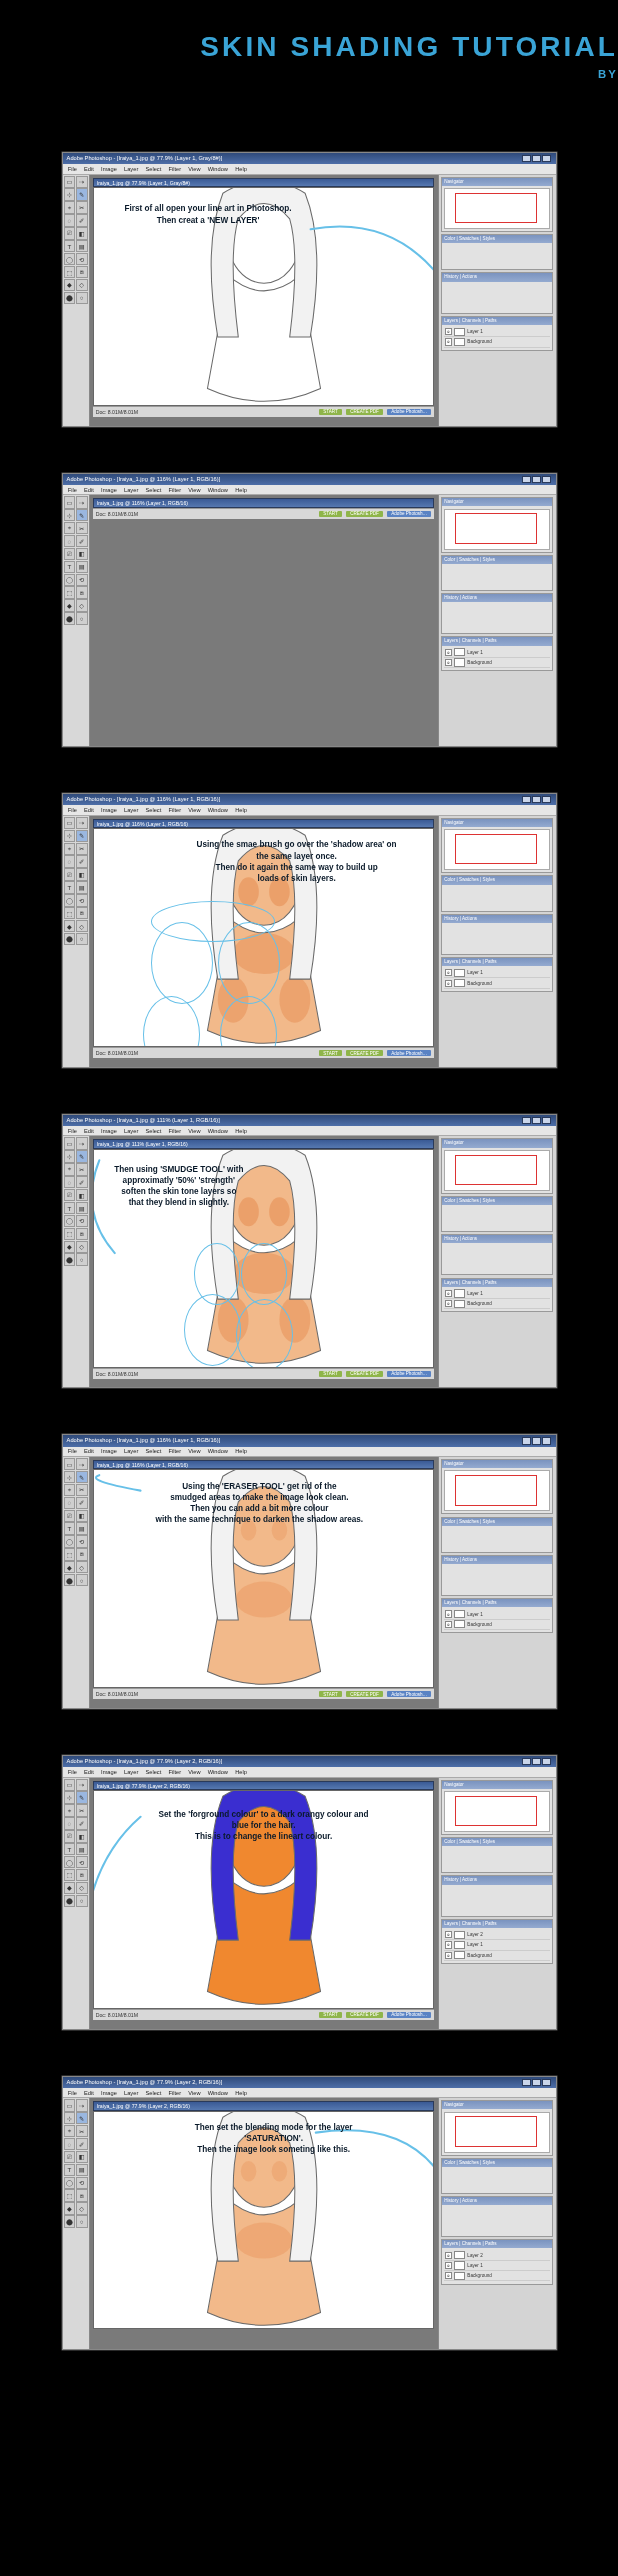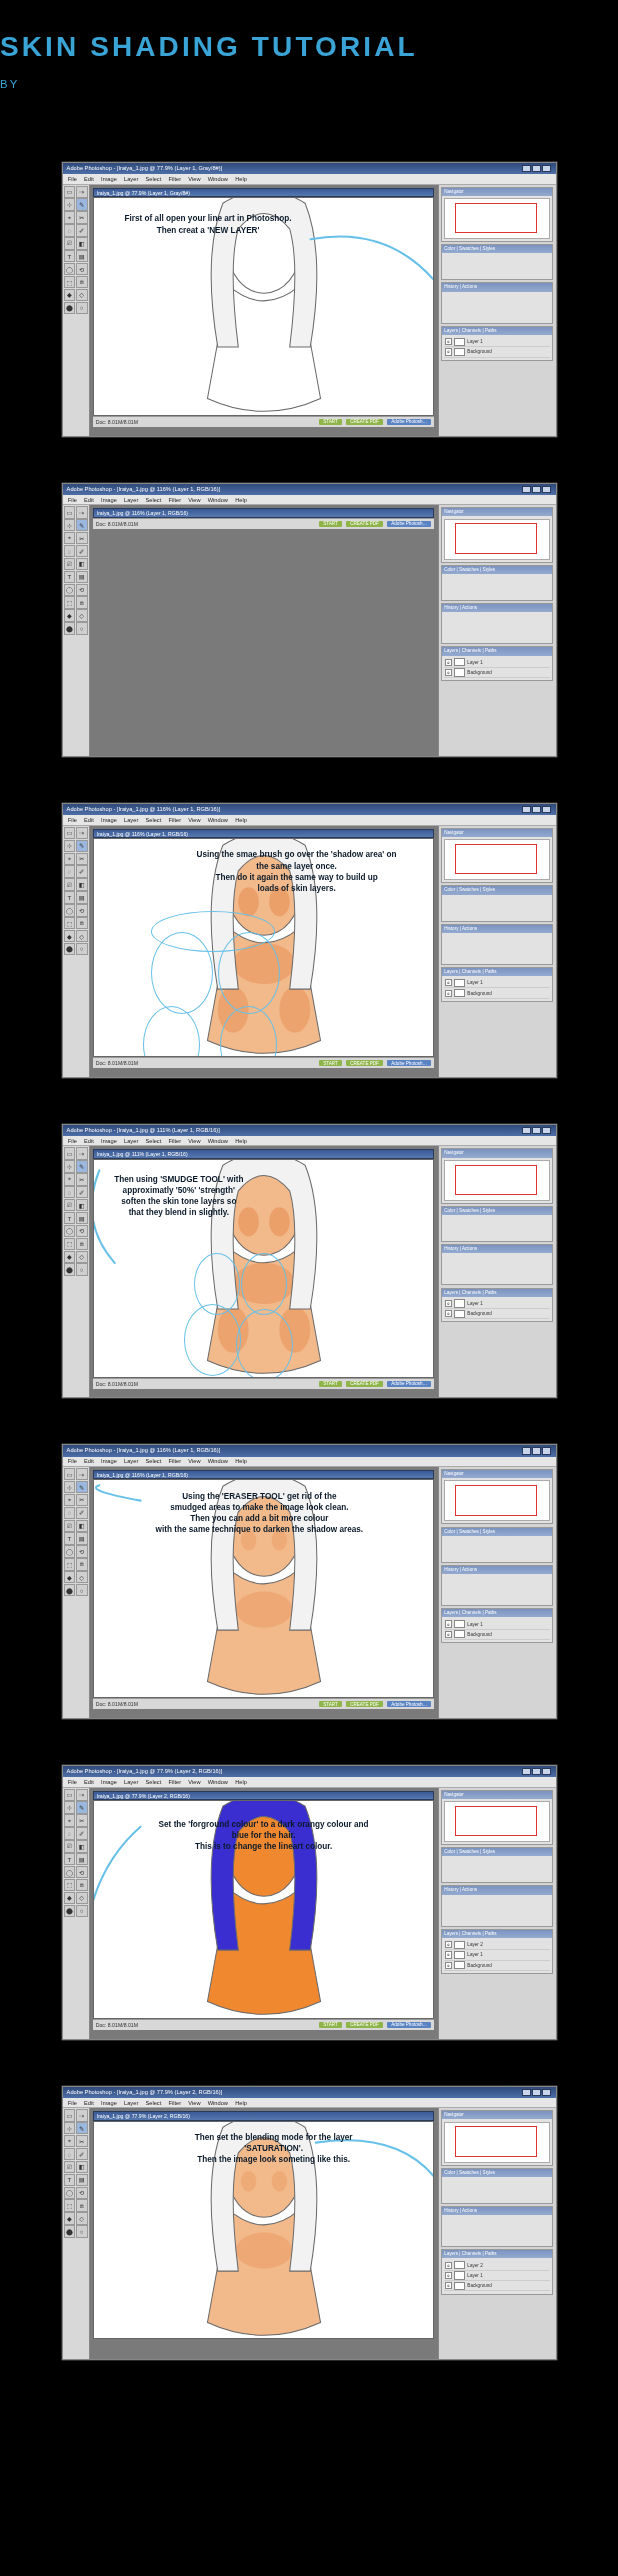--- a/index.html
+++ b/index.html
@@ -6,37 +6,37 @@
   body {
     background: #000;
     width: 618px;
     font-family: Arial, sans-serif;
   }
   .page {
     width: 618px;
     background: #000;
     padding: 31px 0 41px 0;
   }
-  .title-block { text-align: left; margin-bottom: 72px; }
+  .title-block { text-align: right; margin-bottom: 72px; }
   .title {
     font-size: 28px;
     letter-spacing: 3.1px;
     font-weight: bold;
     color: #3aa4d6;
     text-transform: uppercase;
     font-family: "Arial Black", Impact, sans-serif;
     text-shadow: 0 1px 2.1px rgba(0,0,0,.6);
   }
   .byline, .author {
     color: #3aa4d6;
     font-size: 11.3px;
     letter-spacing: 2.1px;
     text-transform: uppercase;
-    font-weight: normal;
-    margin-top: 15px;
+    font-weight: bold;
+    margin-top: 5px;
   }
   .author { font-size: 10.3px; }
 
   .step {
     width: 495px;
     margin: 0 auto 46px auto;
     background: #e8e8e8;
     border: 0.5px solid #888;
     box-shadow: 0 0 0 0.5px #555;
   }

